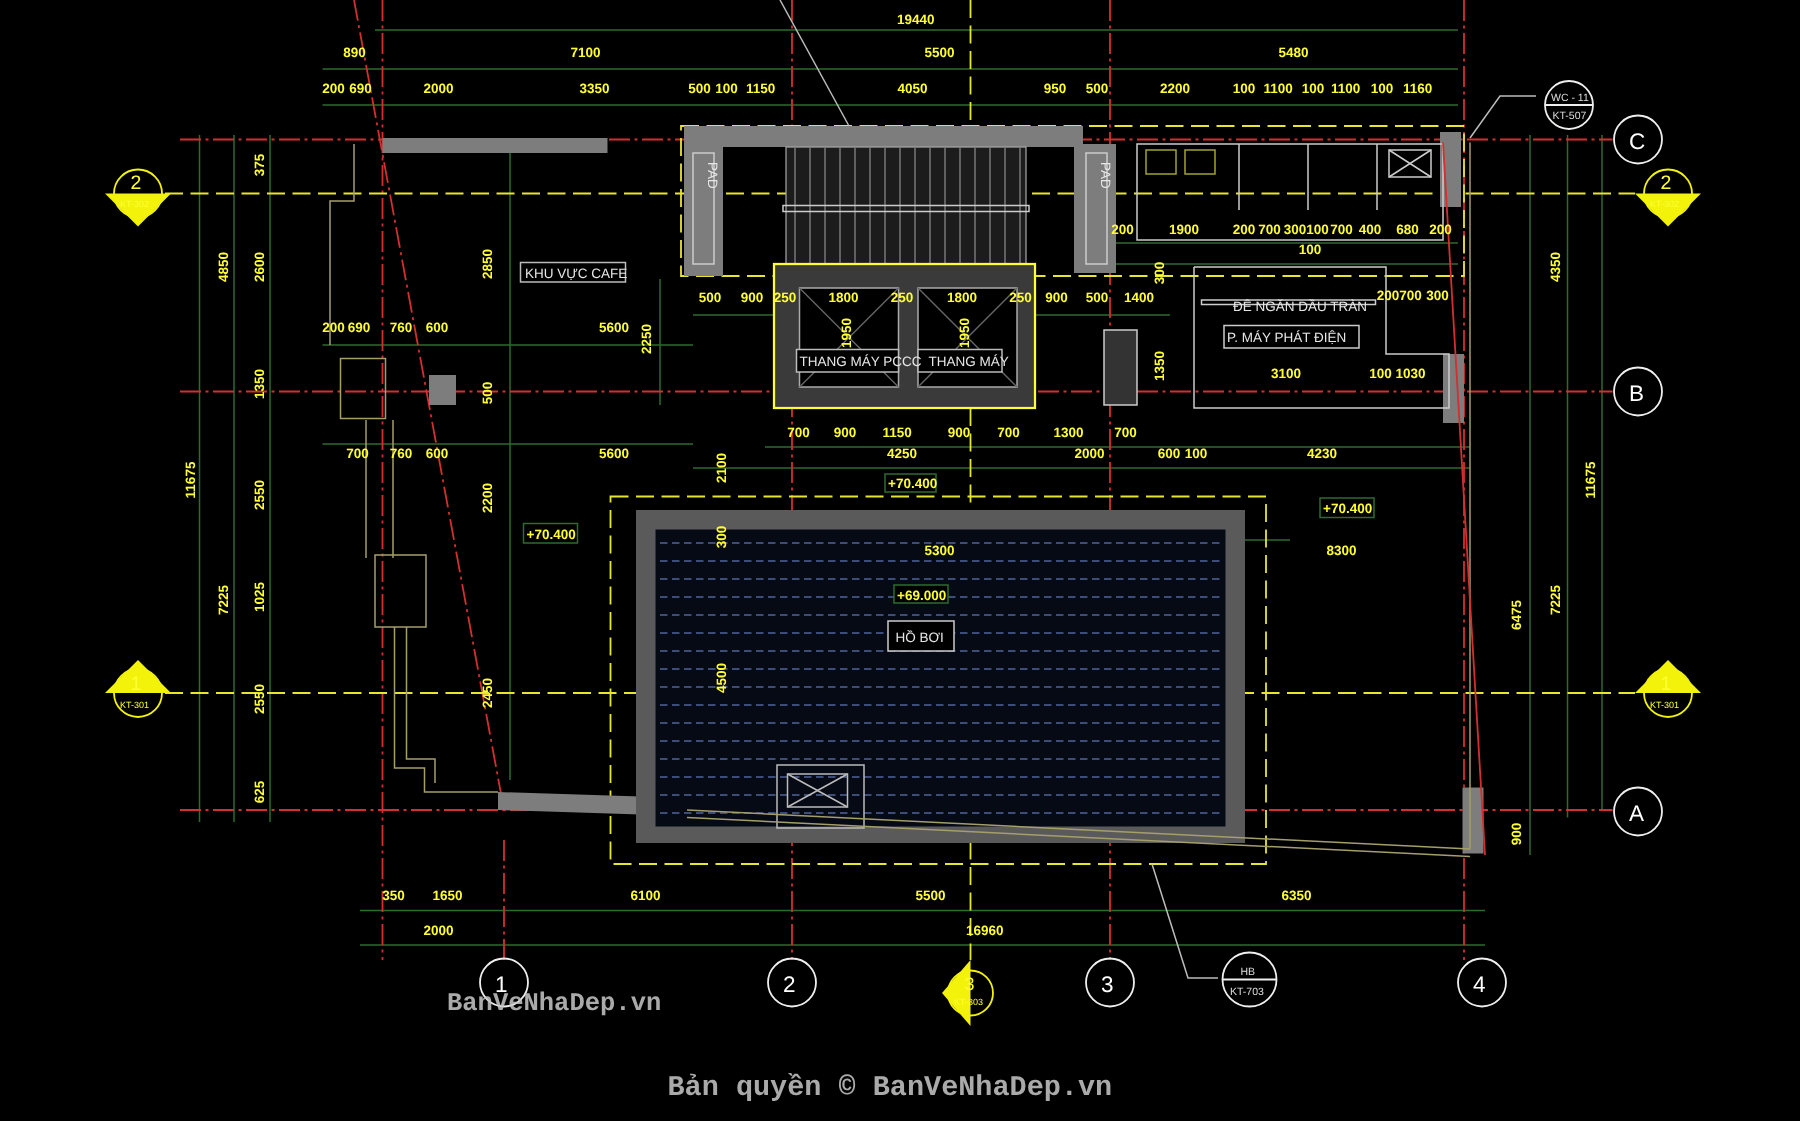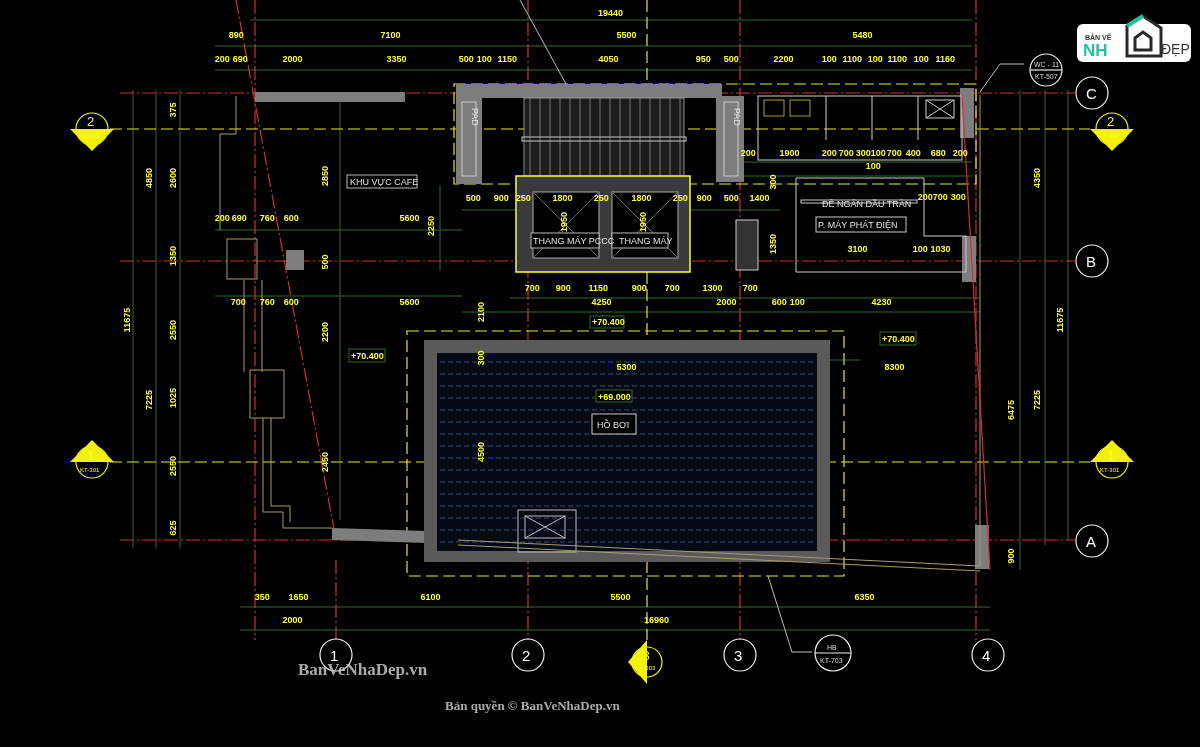--- a/index.html
+++ b/index.html
@@ -1,21 +1,21 @@
 <!DOCTYPE html>
 <html><head>
 <meta charset="utf-8">
 <style>
   html,body{margin:0;padding:0;background:#000;}
   #canvas{position:relative;width:1200px;height:747px;overflow:hidden;background:#000;font-family:"Liberation Sans",sans-serif;}
   svg{position:absolute;left:0;top:0;}
   .dim{fill:#ffff33;font-family:"Liberation Sans Narrow","Liberation Sans",sans-serif;font-size:9px;font-weight:bold;}
   .lbl{fill:#e6e6e6;font-size:9px;font-family:"Liberation Sans",sans-serif;}
   .grid-letter{fill:#fff;font-size:15px;font-family:"Liberation Sans",sans-serif;}
-  .wm{position:absolute;color:#c8c8c8;font-weight:bold;font-family:Liberation Serif, serif;opacity:.85;}
+  .wm{position:absolute;color:#c8c8c8;font-weight:bold;font-family:Liberation Mono, monospace;opacity:.85;}
   .title-box{position:absolute;left:543px;top:702px;width:183px;height:44px;border:1px solid #bbb;}
   .title-main{position:absolute;left:10px;top:2px;color:#e0e0e0;font-size:18px;letter-spacing:1px;border-bottom:1px solid #ddd;padding-bottom:1px;font-family:"Liberation Sans",sans-serif;}
   .title-sub{position:absolute;left:12px;top:28px;color:#ddd;font-size:9px;letter-spacing:3px;font-family:"Liberation Sans",sans-serif;}
   .logo{position:absolute;left:1075px;top:14px;width:118px;height:50px;}
 </style>
 </head>
 <body>
 
 <div id="canvas">
 <svg width="1200" height="747" viewBox="0 0 1200 747">
@@ -370,27 +370,16 @@
         <text class="dim" x="484" y="312" transform="rotate(-90 484 312)" text-anchor="middle">2100</text>
         <text class="dim" x="484" y="358" transform="rotate(-90 484 358)" text-anchor="middle">300</text>
         <text class="dim" x="567" y="222" transform="rotate(-90 567 222)" text-anchor="middle">1950</text>
         <text class="dim" x="646" y="222" transform="rotate(-90 646 222)" text-anchor="middle">1950</text>
         <text class="dim" x="776" y="244" transform="rotate(-90 776 244)" text-anchor="middle">1350</text>
         <text class="dim" x="776" y="182" transform="rotate(-90 776 182)" text-anchor="middle">300</text>
       </g>
 </svg>
 
 <div class="wm" style="left:298px;top:660px;font-size:17px;">BanVeNhaDep.vn</div>
-<div class="wm" style="left:445px;top:698px;font-size:13px;z-index:3;text-align:center;">Bản quyền © BanVeNhaDep.vn</div>
-
-
-<div class="logo">
-  <svg width="118" height="50" viewBox="0 0 118 50">
-    <rect x="2" y="10" width="114" height="38" rx="6" fill="#fff"></rect>
-    <polygon points="52,12 68,2 86,14 86,42 52,42" fill="#fff" stroke="#2a2a2a" stroke-width="3"></polygon>
-    <polygon points="60,24 68,18 76,24 76,36 60,36" fill="none" stroke="#2a2a2a" stroke-width="3"></polygon>
-    <line x1="52" y1="12" x2="68" y2="2" stroke="#22c29a" stroke-width="4"></line>
-    <text x="10" y="26" font-size="7" font-weight="bold" fill="#333" font-family="Liberation Sans, sans-serif">BẢN VẼ</text>
-    <text x="8" y="42" font-size="17" font-weight="bold" fill="#22c29a" font-family="Liberation Sans, sans-serif">NH</text>
-    <text x="86" y="40" font-size="14" fill="#333" font-family="Liberation Sans, sans-serif">ĐẸP</text>
-  </svg>
+<div class="wm" style="left:445px;top:714px;font-size:19px;z-index:3;text-align:center;">Bản quyền © BanVeNhaDep.vn</div>
+
+
 </div>
-</div>
 
 </body></html>

